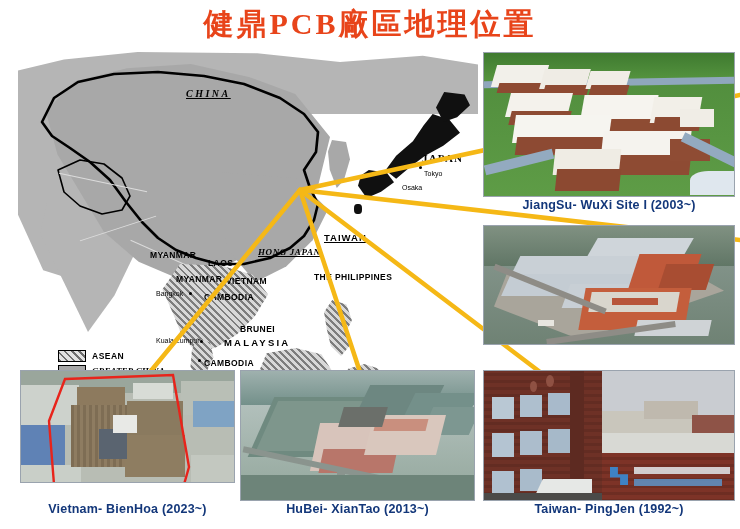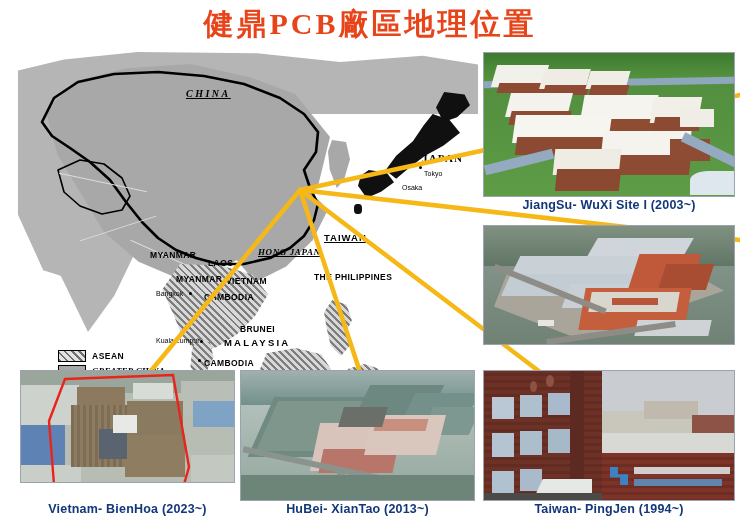--- a/index.html
+++ b/index.html
@@ -345,14 +345,14 @@
 
     <div class="bldg" style="left:118px;top:82px;width:134px;height:49px;background:#7d3327;"></div>
     <div class="bldg" style="left:118px;top:82px;width:134px;height:49px;
          background-image:repeating-linear-gradient(0deg,rgba(0,0,0,.12) 0 3px,transparent 3px 7px);"></div>
     <div class="bldg" style="left:126px;top:96px;width:18px;height:18px;background:#3e82c4;
          clip-path:polygon(0% 0%,44% 0%,44% 40%,100% 40%,100% 100%,56% 100%,56% 58%,0% 58%);"></div>
     <div class="bldg" style="left:150px;top:96px;width:96px;height:7px;background:#dfe3e6;opacity:.88;"></div>
     <div class="bldg" style="left:150px;top:108px;width:88px;height:7px;background:#5b9ad2;opacity:.8;"></div>
     <div class="bldg" style="left:0;top:122px;width:118px;height:9px;background:#4b4a48;"></div>
   </div>
-  <div class="caption" style="top:132px;">Taiwan- PingJen (1994~)</div>
+  <div class="caption" style="top:132px;">Taiwan- PingJen (1992~)</div>
 </div>
 
 </body></html>

